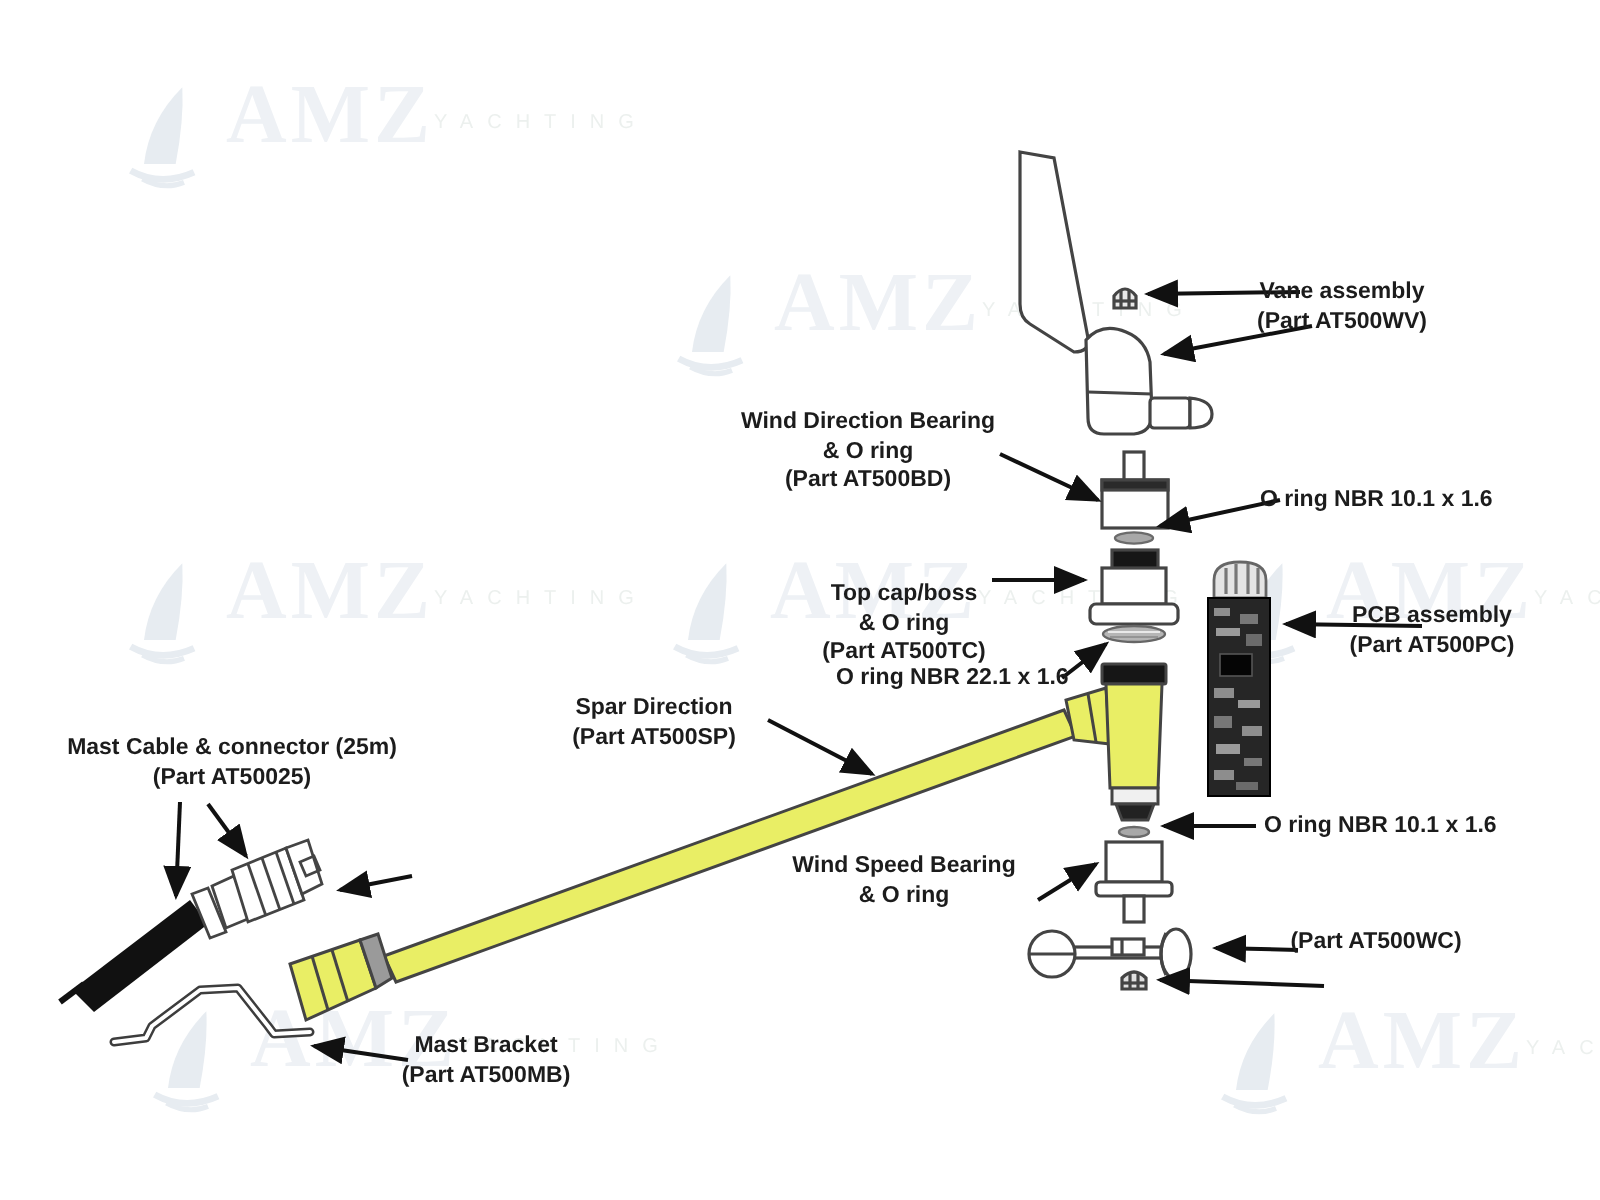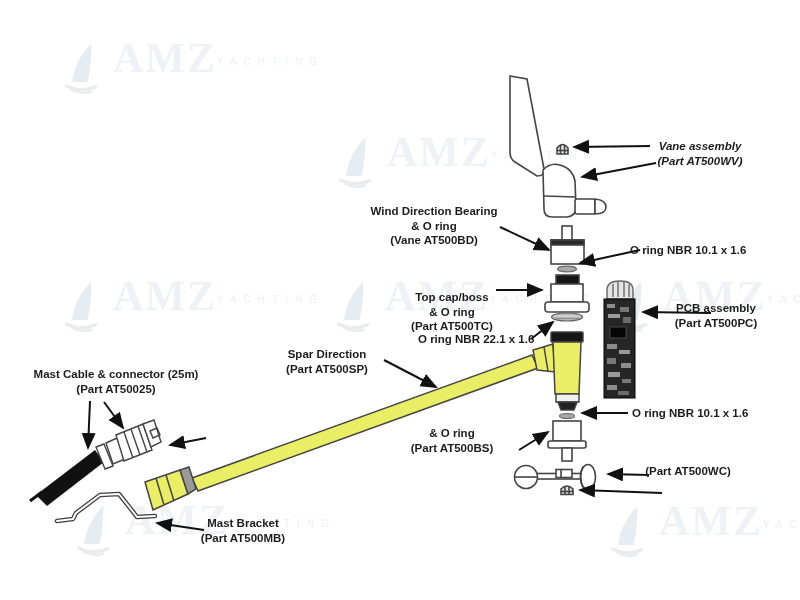--- a/index.html
+++ b/index.html
@@ -244,29 +244,29 @@
       <line x1="104" y1="402" x2="123" y2="428" marker-end="url(#ah)"></line>
       <line x1="206" y1="438" x2="170" y2="445" marker-end="url(#ah)"></line>
       <line x1="519" y1="450" x2="548" y2="432" marker-end="url(#ah)"></line>
       <line x1="628" y1="413" x2="582" y2="413" marker-end="url(#ah)"></line>
       <line x1="649" y1="475" x2="608" y2="474" marker-end="url(#ah)"></line>
       <line x1="662" y1="493" x2="580" y2="490" marker-end="url(#ah)"></line>
       <line x1="204" y1="530" x2="157" y2="523" marker-end="url(#ah)"></line>
     </g>
   </svg>
 
-  <div class="label" style="left:615px;top:139px;width:170px;font-style:italic;">
+  <div class="label" style="left:586px;top:139px;width:170px;">
     <div>Vane assembly</div>
     <div>(Part AT500WV)</div>
   </div>
 
   <div class="label" style="left:349px;top:204px;width:170px;">
     <div>Wind Direction Bearing</div>
     <div>&amp; O ring</div>
-    <div>(Vane AT500BD)</div>
+    <div>(Part AT500BD)</div>
   </div>
 
   <div class="label left" style="left:630px;top:243px;width:170px;">
     <div>O ring NBR 10.1 x 1.6</div>
   </div>
 
   <div class="label" style="left:367px;top:270px;width:170px;margin-top:20px;">
     <div>Top cap/boss</div>
     <div>&amp; O ring</div>
     <div>(Part AT500TC)</div>
@@ -286,22 +286,22 @@
     <div>(Part AT500SP)</div>
   </div>
 
   <div class="label" style="left:21px;top:367px;width:190px;text-align:center;">
     <div>Mast Cable &amp; connector (25m)</div>
     <div>(Part AT50025)</div>
   </div>
 
 
   <div class="label" style="left:367px;top:426px;width:170px;">
+    <div>Wind Speed Bearing</div>
     <div>&amp; O ring</div>
-    <div>(Part AT500BS)</div>
   </div>
 
   <div class="label left" style="left:632px;top:406px;width:170px;">
     <div>O ring NBR 10.1 x 1.6</div>
   </div>
 
   <div class="label" style="left:603px;top:464px;width:170px;">
     <div>(Part AT500WC)</div>
   </div>
 

